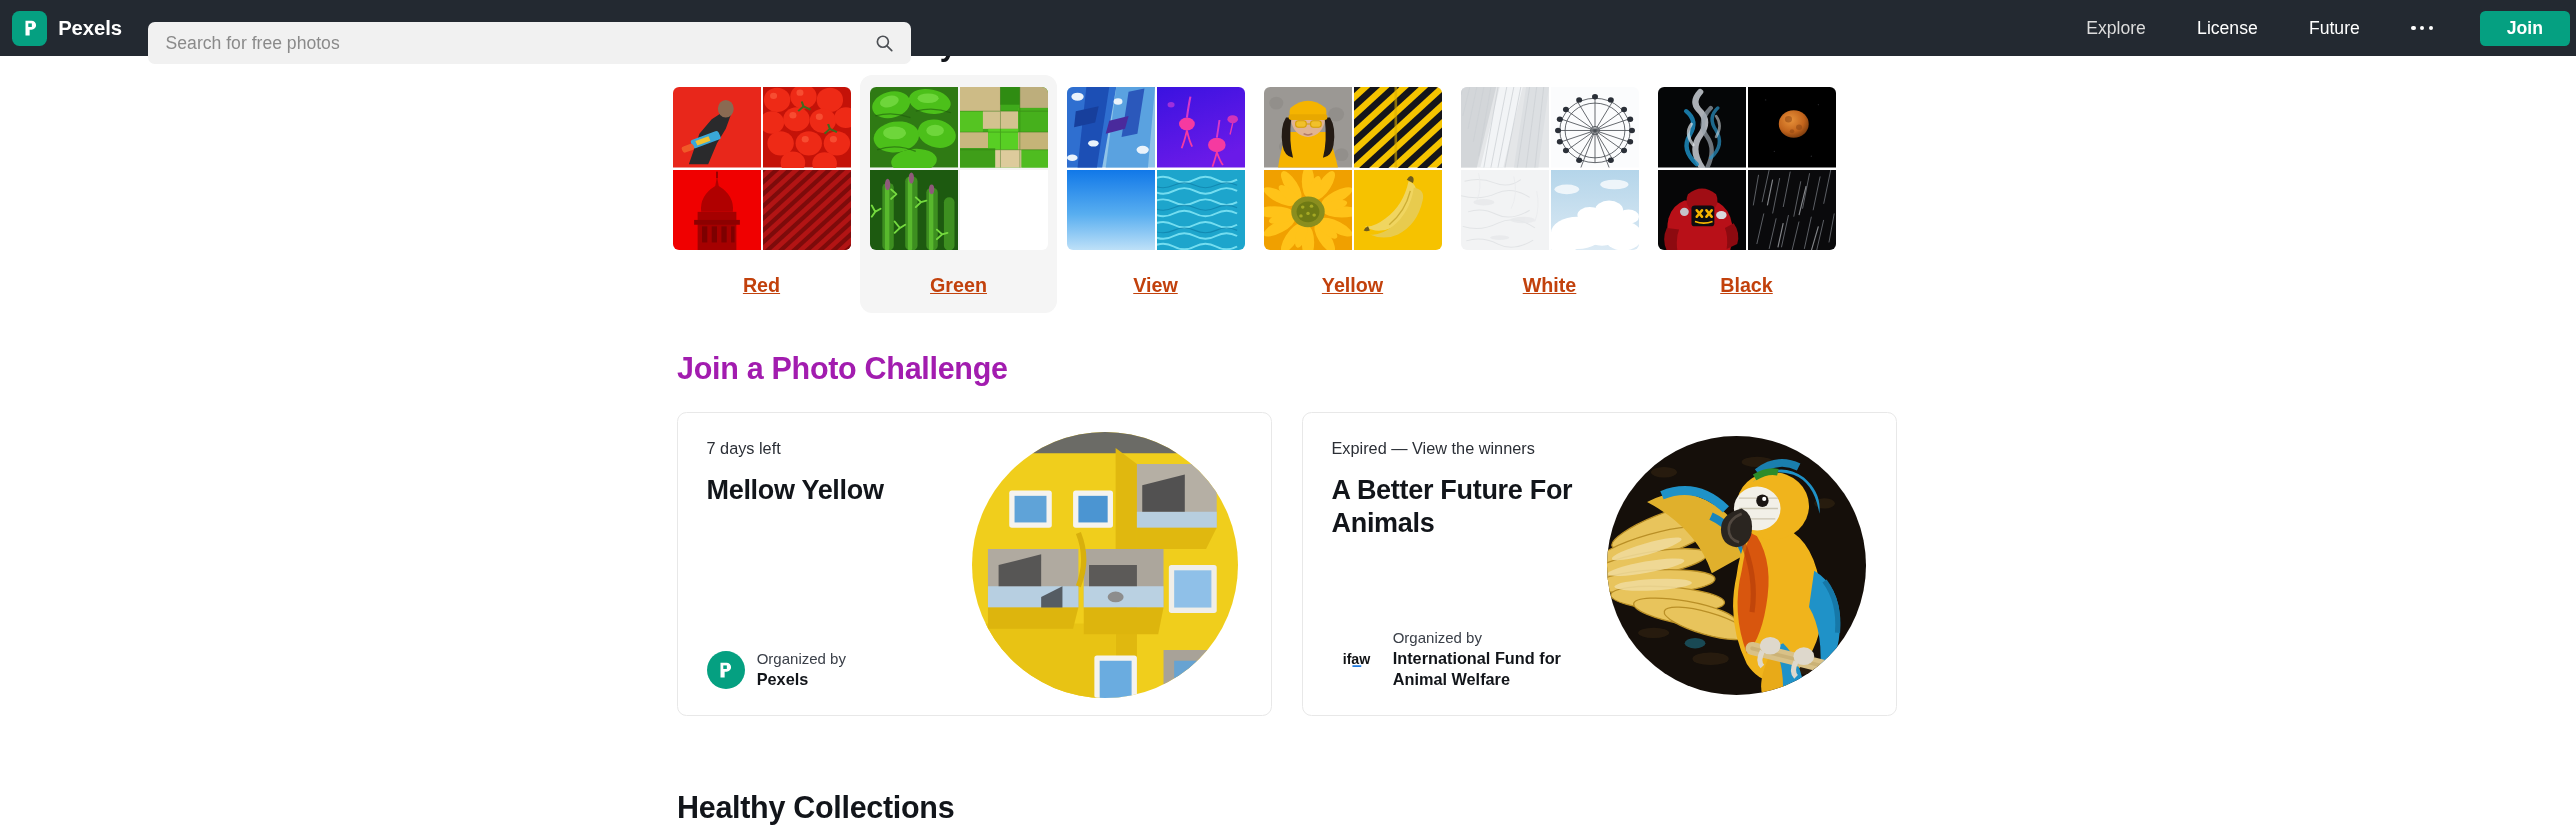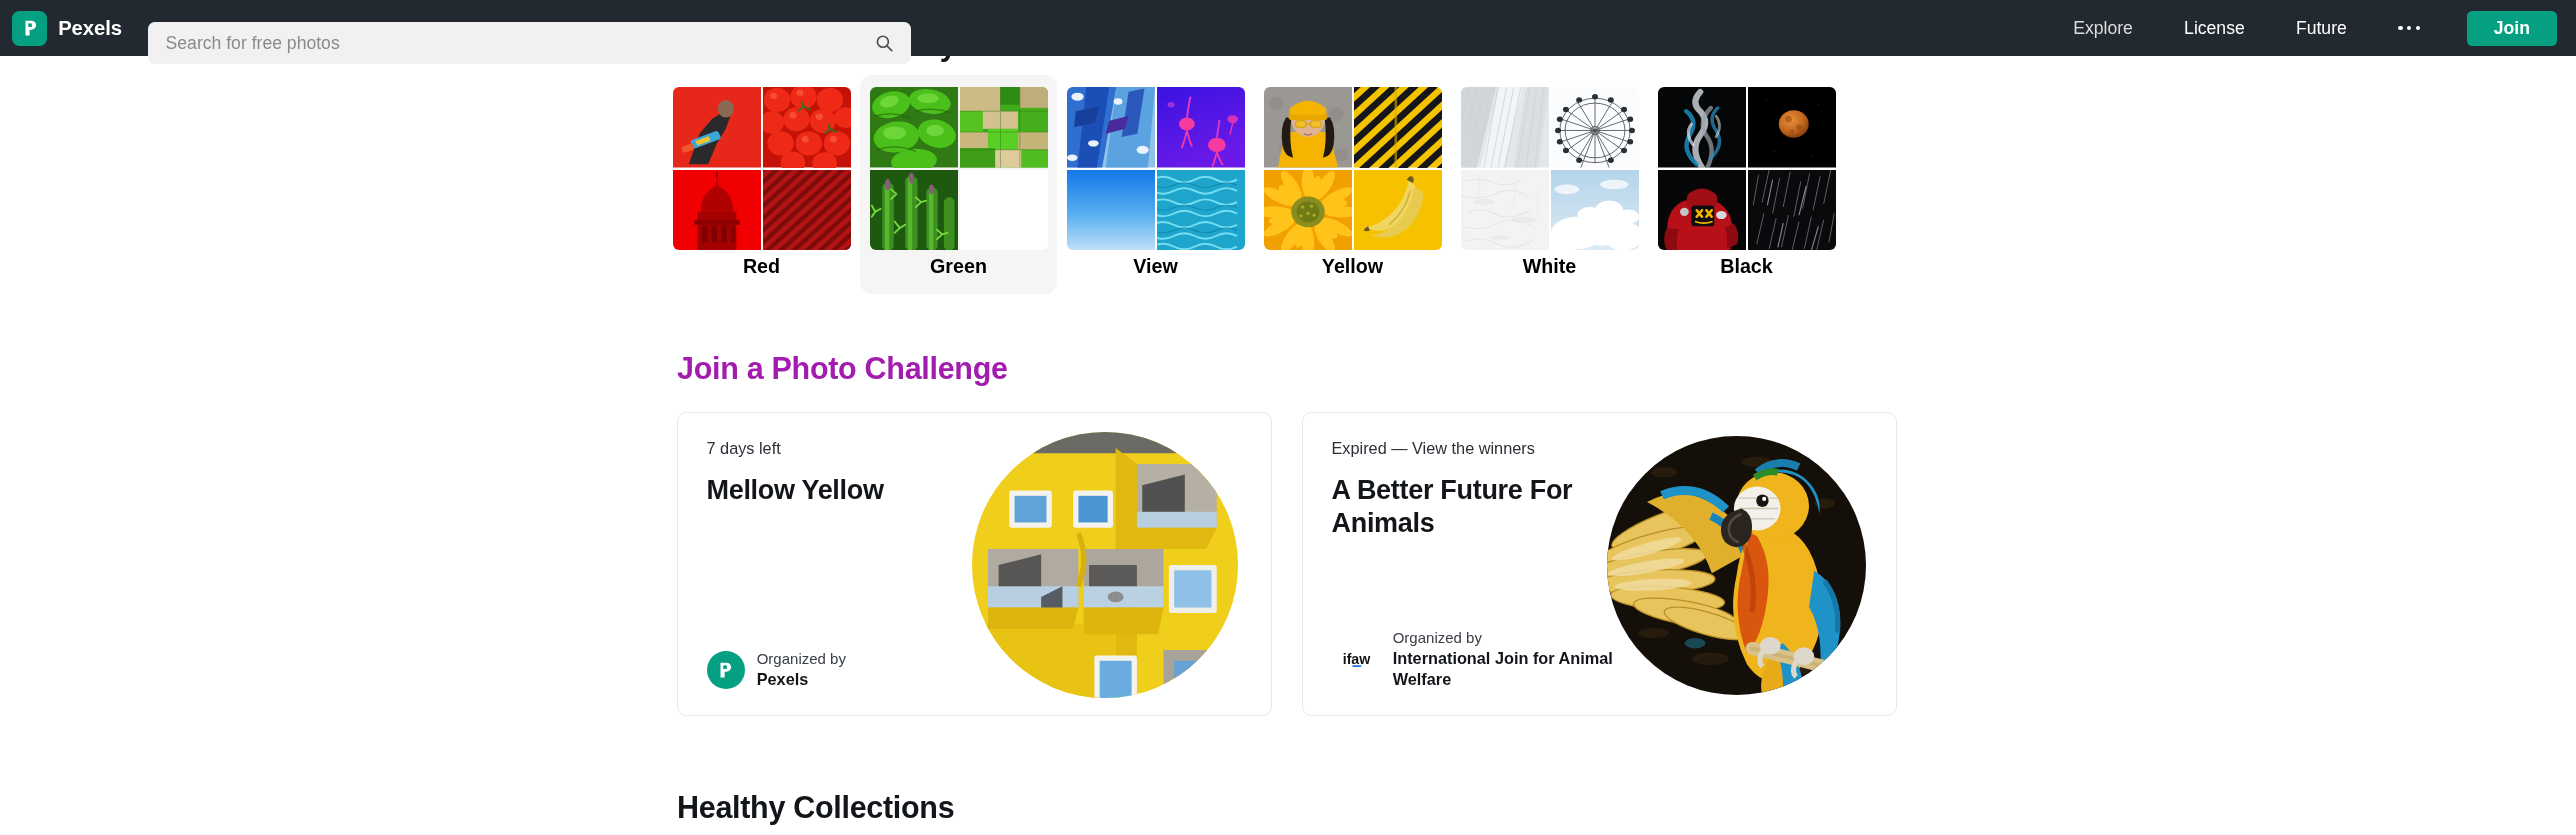--- a/index.html
+++ b/index.html
@@ -78,21 +78,21 @@
     right: 16.3px;
     top: 50%;
     transform: translateY(-50%);
     width: 20.3px;
     height: 20.3px;
     pointer-events: none;
   }
 
   .nav-right {
     position: absolute;
-    right: 19px;
+    right: 6px;
     top: 0;
     height: 56px;
     display: flex;
     align-items: center;
     gap: 16px;
   }
 
   .nav-link {
     color: #dcdcdc;
     font-size: 17.6px;
@@ -185,24 +185,25 @@
     overflow: hidden;
     background: #ffffff;
   }
   .tile.tl { border-top-left-radius: 6.1px; }
   .tile.tr { border-top-right-radius: 6.1px; }
   .tile.bl { border-bottom-left-radius: 6.1px; }
   .tile.br { border-bottom-right-radius: 6.1px; }
   .tile svg { display: block; width: 100%; height: 100%; }
 
   .color-label {
-    margin-top: 5px;
+    margin-top: 24px;
     font-size: 19.7px;
     font-weight: 700;
-    color: #000000;
+    color: #c2410c;
+    text-decoration: underline;
   }
 
   
   .challenge-title {
     position: absolute;
     top: 351px;
     left: 677px;
     font-size: 30.5px;
     font-weight: 700;
     color: #a21caf;
@@ -975,21 +976,21 @@
       <div class="chal-name">A Better Future For Animals</div>
       <div class="chal-org">
         <div class="org-logo-ifaw">
           <svg width="49" height="20.3" viewBox="0 0 72 30" aria-hidden="true">
             <text x="36" y="22" text-anchor="middle" font-family="Liberation Sans, sans-serif" font-size="21" font-weight="700" fill="#111315">ifaw</text>
             <rect x="30" y="24" width="13" height="2.6" fill="#1f7ae0"></rect>
           </svg>
         </div>
         <div>
           <div class="org-text-by">Organized by</div>
-          <div class="org-text-name">International Join for Animal Welfare</div>
+          <div class="org-text-name">International Fund for Animal Welfare</div>
         </div>
       </div>
       <div class="chal-photo photo-b">
         <svg viewBox="0 0 100 100" preserveAspectRatio="none">
           <rect width="100" height="100" fill="#150f0a"></rect>
           <g fill="#2e2110" opacity="0.75">
             <ellipse cx="22" cy="14" rx="5" ry="2"></ellipse>
               <ellipse cx="58" cy="10" rx="6" ry="2"></ellipse>
             <ellipse cx="84" cy="26" rx="4" ry="2"></ellipse>
               <ellipse cx="18" cy="76" rx="6" ry="2"></ellipse>

